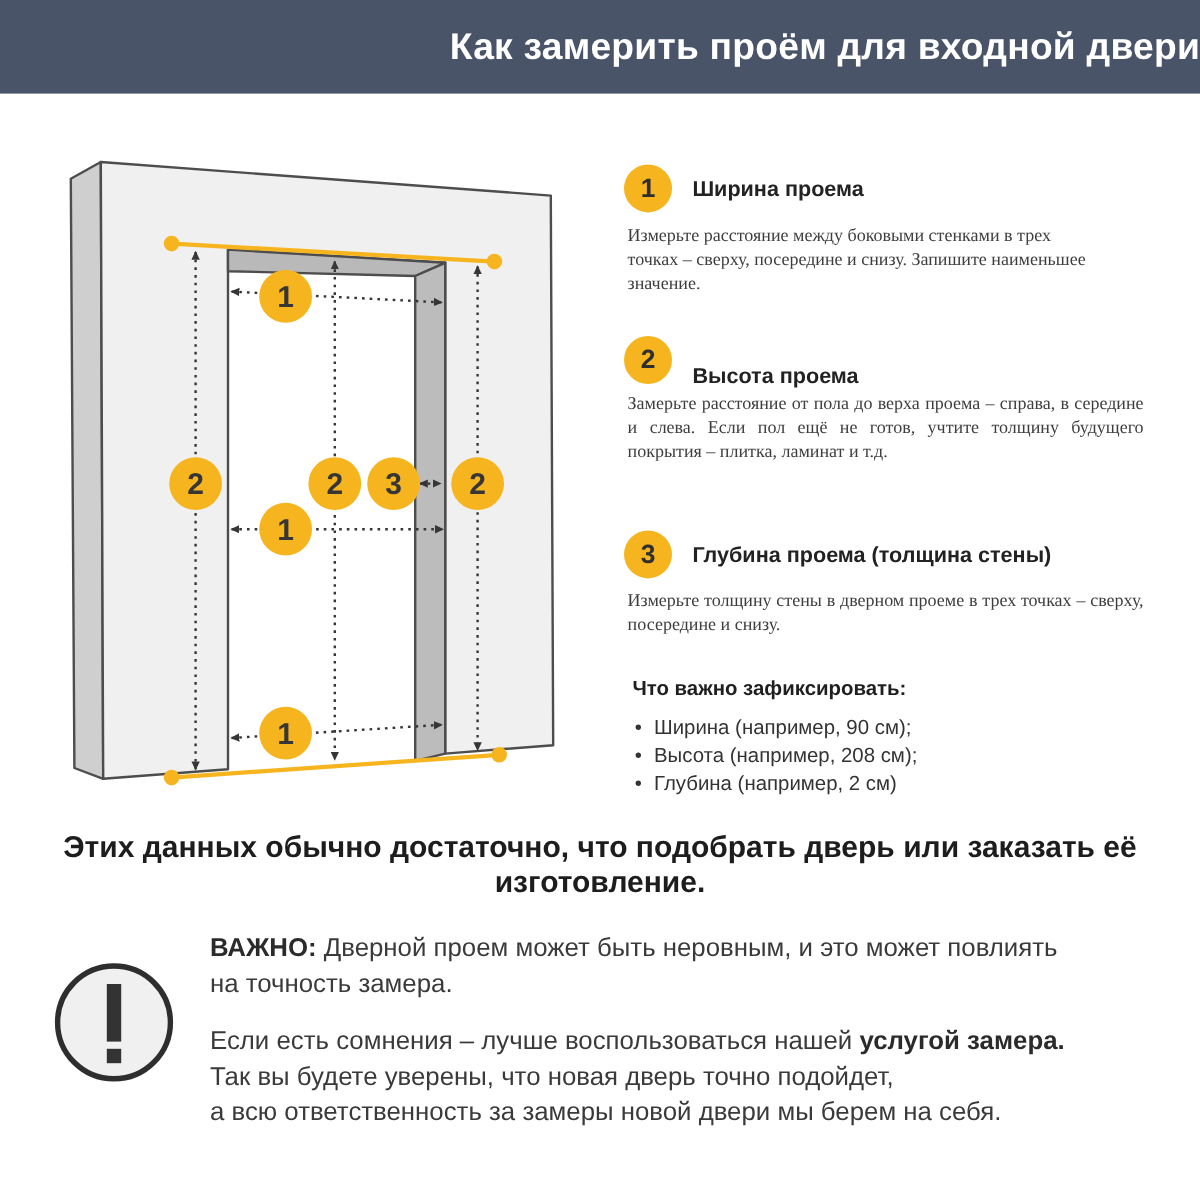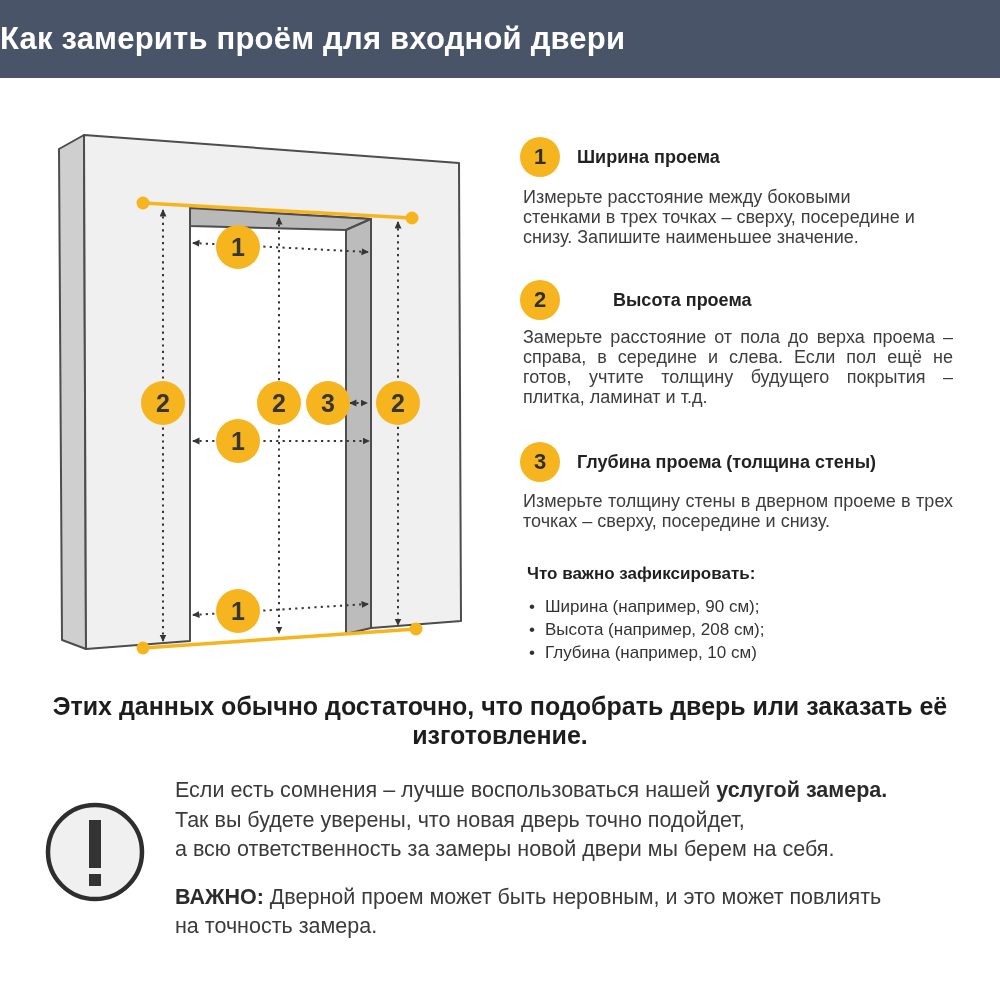--- a/index.html
+++ b/index.html
@@ -1,32 +1,32 @@
 <!DOCTYPE html>
 <html><head>
 <meta charset="utf-8">
 <style>
   html,body{margin:0;padding:0;background:#ffffff;}
   #page{position:relative;width:1000px;height:1000px;background:#ffffff;overflow:hidden;
         font-family:"Liberation Sans", sans-serif;color:#2e2e2e;}
 
   
   .header{position:absolute;left:0;top:0;width:1000px;height:78px;background:#4a5469;
-          display:flex;align-items:center;justify-content:flex-start;}
+          display:flex;align-items:center;justify-content:flex-end;}
   .header h1{margin:0;color:#ffffff;font-size:31px;font-weight:bold;letter-spacing:.2px;}
 
   
   #diagram{position:absolute;left:0;top:0;width:1000px;height:1000px;}
 
   
   .num-badge{position:absolute;width:40px;height:40px;border-radius:50%;background:#f6b51e;
              display:flex;align-items:center;justify-content:center;
              font-size:22px;font-weight:bold;color:#2f2f2f;}
   .step-title{position:absolute;left:577px;font-size:18px;line-height:26px;font-weight:bold;color:#222;}
-  .step-body{position:absolute;left:523px;width:430px;font-size:18px;line-height:20px;color:#3d3d3d;}
+  .step-body{position:absolute;left:523px;width:430px;font-size:15px;line-height:20px;color:#3d3d3d;font-family:Liberation Serif, serif;}
   .justify{text-align:justify;}
 
   .check-title{position:absolute;left:527px;top:564px;font-size:17px;font-weight:bold;color:#1f1f1f;}
   .check-list{position:absolute;left:529px;top:595px;font-size:17px;line-height:23px;color:#333;}
   .check-item{display:flex;}
   .bullet{width:16px;color:#333;}
 
   .summary{position:absolute;left:0;top:692px;width:1000px;text-align:center;
            font-size:25px;font-weight:bold;color:#1d1d1d;}
 
@@ -113,60 +113,60 @@
 
   <div class="num-badge" style="left:520px;top:137px;">
     <span>1</span>
   </div>
   <div class="step-title" style="top:144px;">Ширина проема</div>
   <div class="step-body" style="top:187px;width:395px;">Измерьте расстояние между боковыми стенками в трех точках – сверху, посередине и снизу. Запишите наименьшее значение.</div>
 
   <div class="num-badge" style="left:520px;top:280px;">
     <span>2</span>
   </div>
-  <div class="step-title" style="top:287px;margin-left:36px;">Высота проема</div>
+  <div class="step-title" style="top:300px;">Высота проема</div>
   <div class="step-body justify" style="top:327px;">Замерьте расстояние от пола до верха проема – справа, в середине и слева. Если пол ещё не готов, учтите толщину будущего покрытия – плитка, ламинат и т.д.</div>
 
   <div class="num-badge" style="left:520px;top:442px;">
     <span>3</span>
   </div>
   <div class="step-title" style="top:449px;text-align:center;">Глубина проема (толщина стены)</div>
   <div class="step-body justify" style="top:491px;">Измерьте толщину стены в дверном проеме в трех точках – сверху, посередине и снизу.</div>
 
   <div class="check-title">Что важно зафиксировать:</div>
   <div class="check-list">
     <div class="check-item">
       <span class="bullet">•</span>
       <span>Ширина (например, 90 см);</span>
     </div>
     <div class="check-item">
       <span class="bullet">•</span>
       <span>Высота (например, 208 см);</span>
     </div>
     <div class="check-item">
       <span class="bullet">•</span>
-      <span>Глубина (например, 10 см)</span>
+      <span>Глубина (например, 2 см)</span>
     </div>
   </div>
 
   <div class="summary">Этих данных обычно достаточно, что подобрать дверь или заказать её изготовление.</div>
 
   <svg class="important-icon" width="104" height="104" viewBox="0 0 104 104">
     <circle cx="52" cy="52" r="47" fill="#f0f0f0" stroke="#2e2e2e" stroke-width="4.5"></circle>
     <rect x="46" y="20" width="12" height="48" fill="#333"></rect>
     <rect x="46" y="74" width="12" height="12" fill="#333"></rect>
   </svg>
 
   <div class="important-text">
     <p>
+      <strong>ВАЖНО:</strong>
+      <span>Дверной проем может быть неровным, и это может повлиять</span><br>
+      <span>на точность замера.</span>
+    </p>
+    <p>
       <span>Если есть сомнения – лучше воспользоваться нашей</span>
       <strong>услугой замера.</strong><br>
       <span>Так вы будете уверены, что новая дверь точно подойдет,</span><br>
       <span>а всю ответственность за замеры новой двери мы берем на себя.</span>
-    </p>
-    <p>
-      <strong>ВАЖНО:</strong>
-      <span>Дверной проем может быть неровным, и это может повлиять</span><br>
-      <span>на точность замера.</span>
     </p>
   </div>
 
 </div>
 
 </body></html>

